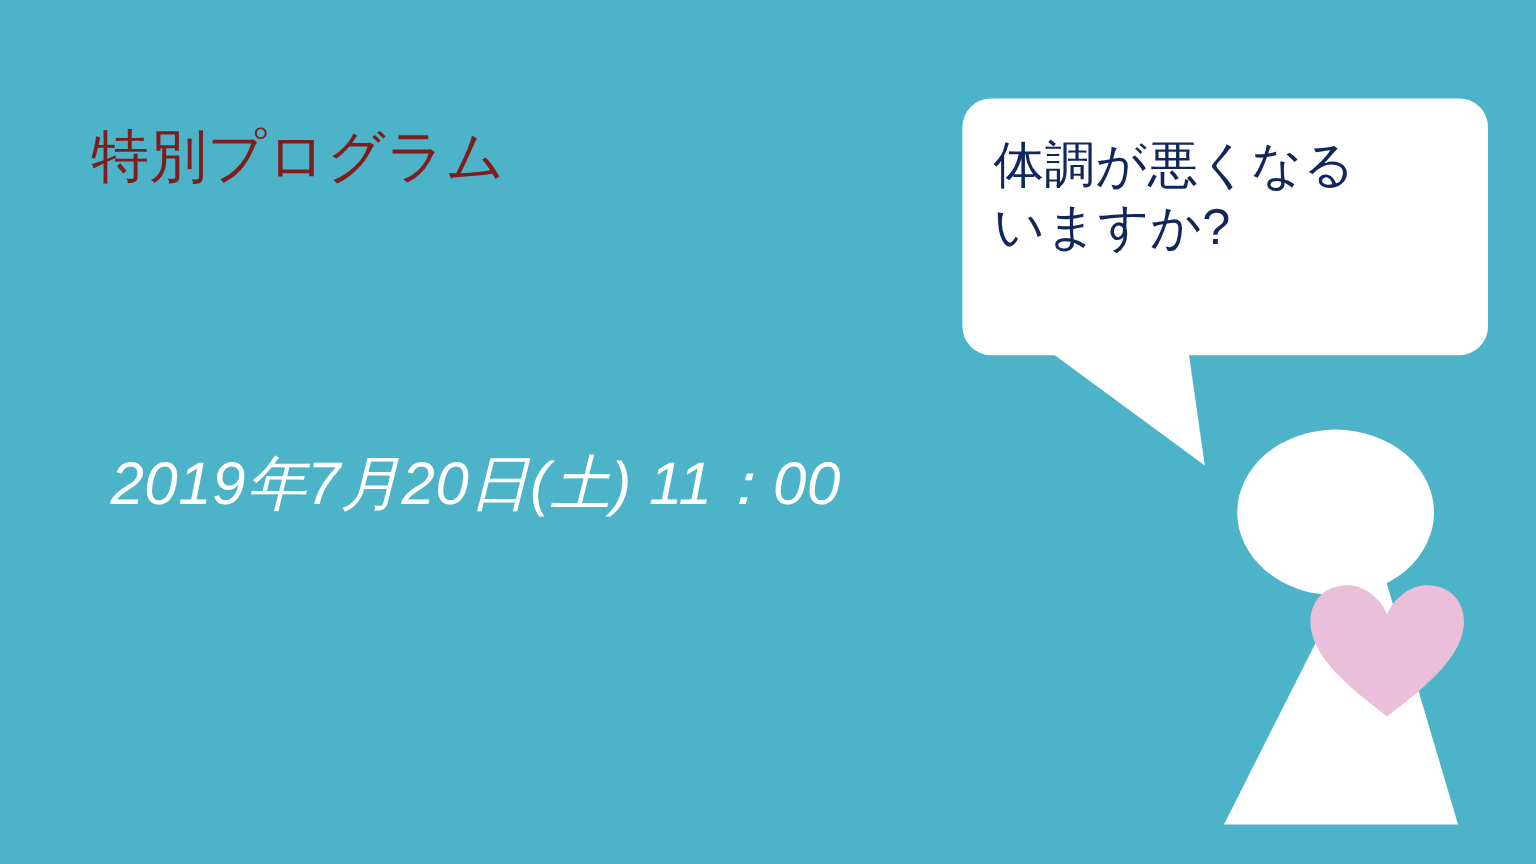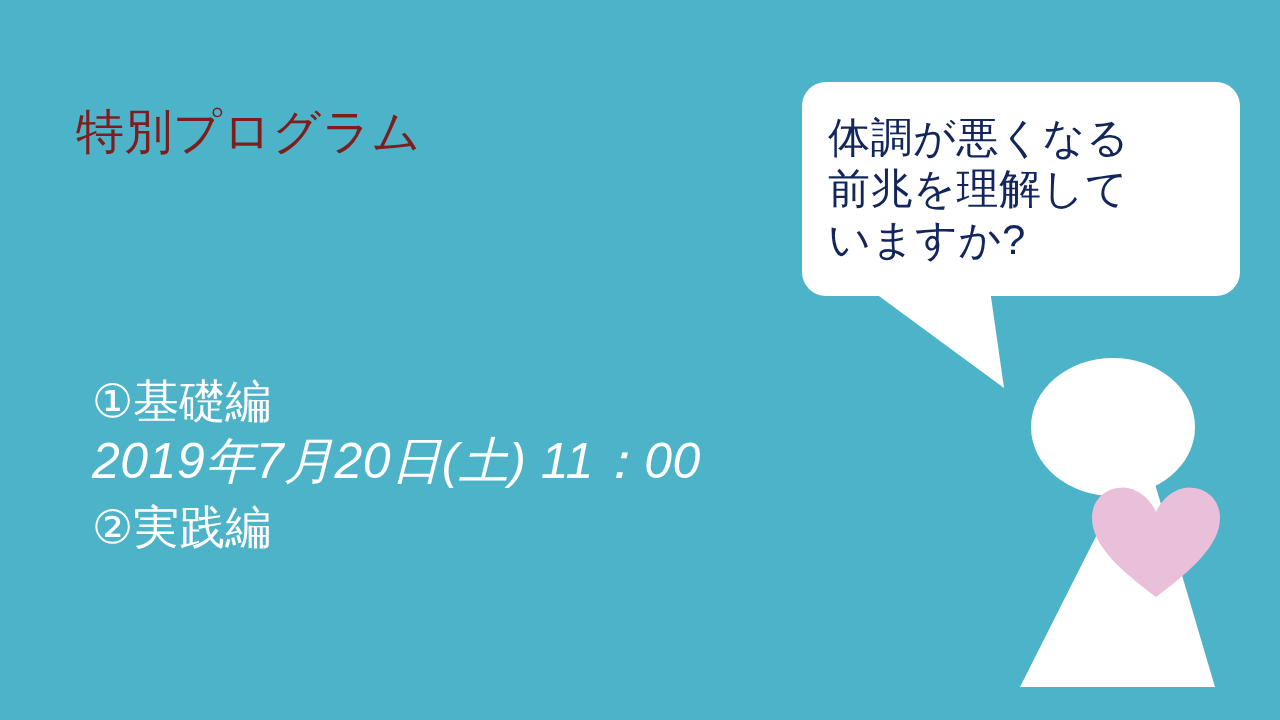--- a/index.html
+++ b/index.html
@@ -127,39 +127,36 @@
 
 <div class="slide">
 
   <div class="title-block">
     <div class="title-line-1">特別プログラム</div>
   </div>
 
   <div class="schedule">
 
     <div class="sched-session">
-      <div class="sched-label">①基礎編</div>
       <div class="sched-date">2019年7月20日(土) 11：00</div>
     </div>
 
     <div class="sched-session">
-      <div class="sched-label">②実践編</div>
     </div>
 
   </div>
 
   <div class="bubble-wrap">
 
     <svg class="bubble-tail" viewBox="0 0 440 310">
       <polygon points="70,206 192,208 206,306" fill="#ffffff"></polygon>
     </svg>
 
     <div class="bubble-box">
       <div class="bubble-text">体調が悪くなる</div>
-      <div class="bubble-text">前兆を理解して</div>
       <div class="bubble-text">いますか?</div>
     </div>
 
   </div>
 
   <div class="figure">
     <svg width="280" height="345" viewBox="0 0 280 345">
 
       <path d="M 131 112 L 150 112 L 215 332 L 20 332 Z" fill="#ffffff"></path>
 

